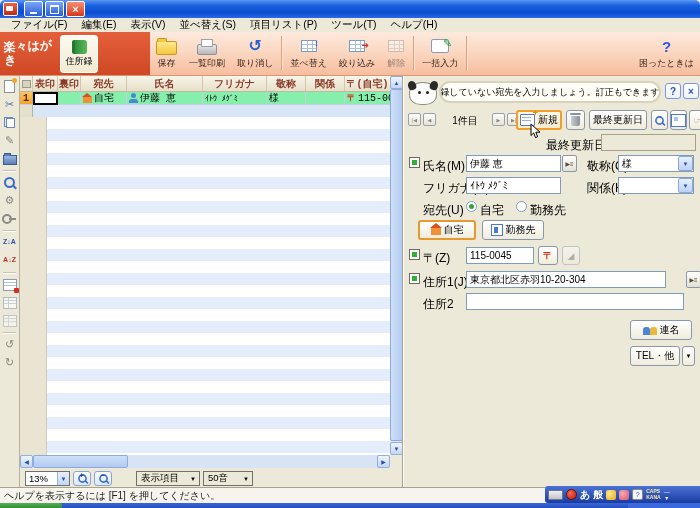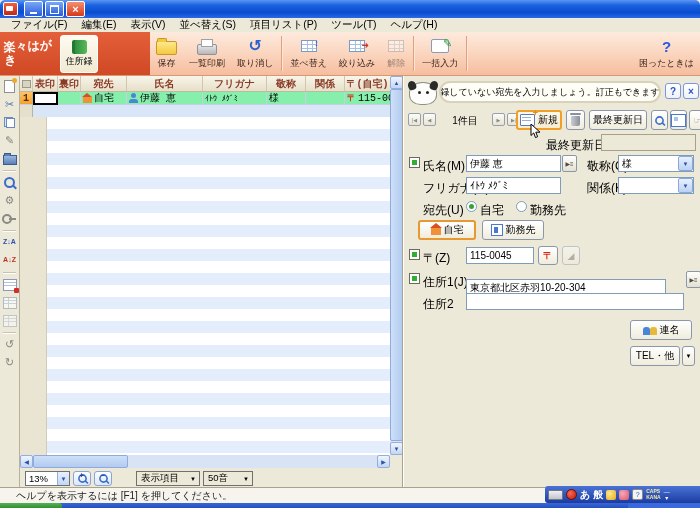--- a/index.html
+++ b/index.html
@@ -176,21 +176,21 @@
   .ic-office{width:10px;height:10px;background:#fff;border:1px solid #4a7ad0;position:relative;}
   .ic-office::after{content:"";position:absolute;left:2px;top:2px;width:4px;height:6px;background:#4a7ad0;}
   .ic-postal-btn{color:#d82818;font-weight:bold;font-size:10px;}
   .ic-people{position:relative;width:14px;height:10px;}
   .ic-people::before{content:"";position:absolute;left:0;bottom:0;width:7px;height:8px;border-radius:3px 3px 0 0;background:#4a86d8;}
   .ic-people::after{content:"";position:absolute;right:0;bottom:0;width:7px;height:8px;border-radius:3px 3px 0 0;background:#e8b838;}
   .cursor-svg{position:absolute;left:126px;top:48px;z-index:5;}
 
   
   .statusbar{position:absolute;left:0;top:487px;width:700px;height:16px;background:#f6f4ec;border-top:1px solid #a9a28c;
-    display:flex;align-items:center;padding-left:16px;box-sizing:border-box;font-size:10px;color:#222;}
+    display:flex;align-items:center;padding-left:4px;box-sizing:border-box;font-size:10px;color:#222;}
   .ime-bar{position:absolute;left:545px;top:486px;width:155px;height:17px;background:linear-gradient(#4a72d4,#1a3ca0);
     border-radius:3px 0 0 3px;display:flex;align-items:center;gap:3px;padding:0 3px;box-sizing:border-box;z-index:6;}
   .ime-kbd{width:13px;height:8px;background:linear-gradient(#f0f0f4,#c0c4cc);border:1px solid #707888;border-radius:1px;}
   .ime-ball{width:9px;height:9px;border-radius:50%;background:radial-gradient(circle at 35% 35%,#f86858,#c01808);border:1px solid #601008;}
   .ime-ch{color:#fff;font-size:10px;font-weight:bold;line-height:1;}
   .ime-tool{width:10px;height:10px;border-radius:2px;}
   .ime-state{display:flex;flex-direction:column;font-size:5px;color:#f8e8a0;line-height:1.1;font-weight:bold;}
   .ime-min{color:#fff;font-size:6px;display:flex;flex-direction:column;line-height:1;align-items:center;}
   .taskbar{position:absolute;left:0;top:503px;width:700px;height:5px;background:linear-gradient(#3a64d8,#2450c0);}
   .taskbar .start{position:absolute;left:0;top:0;width:62px;height:5px;background:linear-gradient(#58b058,#2f8f2f);border-radius:0 3px 0 0;}
@@ -494,21 +494,21 @@
     <input class="input" style="left: 62px; top: 171px; width: 68px;" value="115-0045">
     <span class="btn" style="position:absolute;left:134px;top:170px;width:20px;height:19px;">
         <span class="ic-postal-btn">〒</span>
       </span>
     <span class="btn" style="position:absolute;left:158px;top:170px;width:18px;height:19px;opacity:.45;">
         <span class="ic-hand">◢</span>
       </span>
 
     <span class="chk" style="left:5px;top:197px;"></span>
     <span class="fld-label" style="left:19px;top:198px;">住所1(J)</span>
-    <input class="input" style="left: 62px; top: 195px; width: 200px; margin-top: 8px;" value="東京都北区赤羽10-20-304">
+    <input class="input" style="left: 62px; top: 195px; width: 200px;" value="東京都北区赤羽10-20-304">
     <span class="mini-btn" style="left:282px;top:195px;">▶≡</span>
 
     <span class="fld-label" style="left:19px;top:220px;">住所2</span>
     <input class="input" style="left: 62px; top: 217px; width: 218px;" value="">
 
     <span class="btn" style="position:absolute;left:226px;top:244px;width:62px;height:20px;">
       <span class="ic-people"></span>
       <span>連名</span>
     </span>
     <span class="btn" style="position:absolute;left:226px;top:270px;width:50px;height:20px;">

